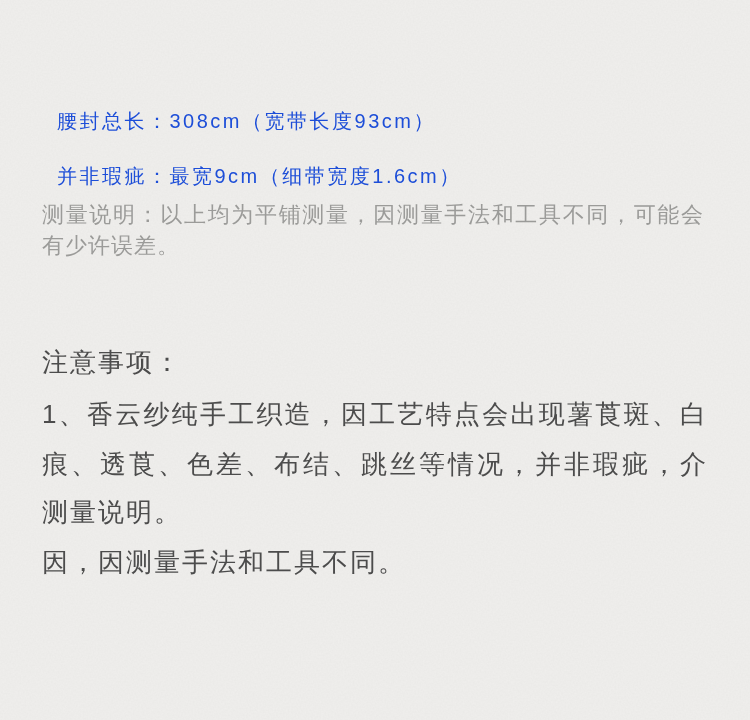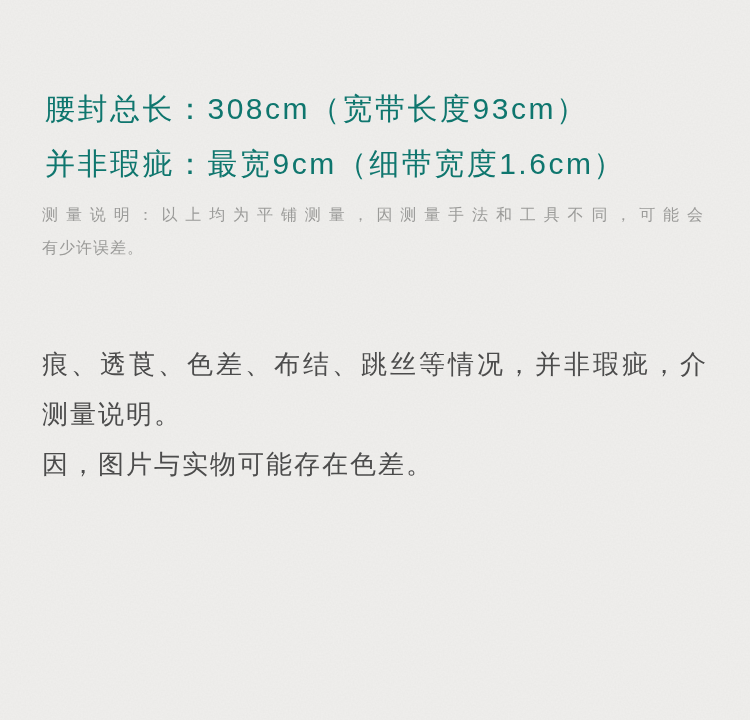--- a/index.html
+++ b/index.html
@@ -18,36 +18,36 @@
     position: absolute;
     left: 0;
     top: 0;
     width: 750px;
     height: 720px;
     pointer-events: none;
   }
   .spec {
     position: absolute;
     left: 45px;
-    margin: 0;
-    font-size: 30px;
+    margin: 12px;
+    font-size: 20px;
     line-height: 36px;
     font-weight: 500;
     letter-spacing: 2.5px;
-    color: #0f766e;
+    color: #1d4ed8;
     white-space: nowrap;
   }
   .spec-1 { top: 91px; }
   .spec-2 { top: 146px; }
   .measure-note {
     position: absolute;
     left: 42px;
     top: 198px;
     width: 662px;
-    font-size: 16px;
+    font-size: 22px;
     line-height: 33px;
     letter-spacing: 1px;
     color: #9b9b99;
     font-weight: 400;
   }
   .notes {
     position: absolute;
     left: 42px;
     top: 339px;
     width: 666px;
@@ -57,20 +57,21 @@
     color: #4c4c4c;
     font-weight: 400;
   }
   .jline {
     text-align: justify;
     text-align-last: justify;
   }
   .nline {
     text-align: right;
     text-align-last: left;
+    font-family: Liberation Mono, monospace;
   }
 </style>
 </head>
 <body>
 
 <main>
 
   <svg class="paper-texture" width="750" height="720" xmlns="http://www.w3.org/2000/svg">
     <filter id="grain" x="0" y="0" width="100%" height="100%">
       <feTurbulence type="fractalNoise" baseFrequency="0.6" numOctaves="2" seed="11"></feTurbulence>
@@ -82,18 +83,20 @@
   <h1 class="spec spec-1">腰封总长：308cm（宽带长度93cm）</h1>
 
   <h1 class="spec spec-2">并非瑕疵：最宽9cm（细带宽度1.6cm）</h1>
 
   <div class="measure-note">
     <div class="jline">测量说明：以上均为平铺测量，因测量手法和工具不同，可能会</div>
     <div class="nline">有少许误差。</div>
   </div>
 
   <div class="notes">
+    <div class="nline">注意事项：</div>
+    <div class="jline">1、香云纱纯手工织造，因工艺特点会出现薯莨斑、白</div>
     <div class="jline">痕、透莨、色差、布结、跳丝等情况，并非瑕疵，介</div>
     <div class="nline">测量说明。</div>
-    <div class="nline">因，图片与实物可能存在色差。</div>
+    <div class="nline">因，因测量手法和工具不同。</div>
   </div>
 
 </main>
 
 </body></html>

